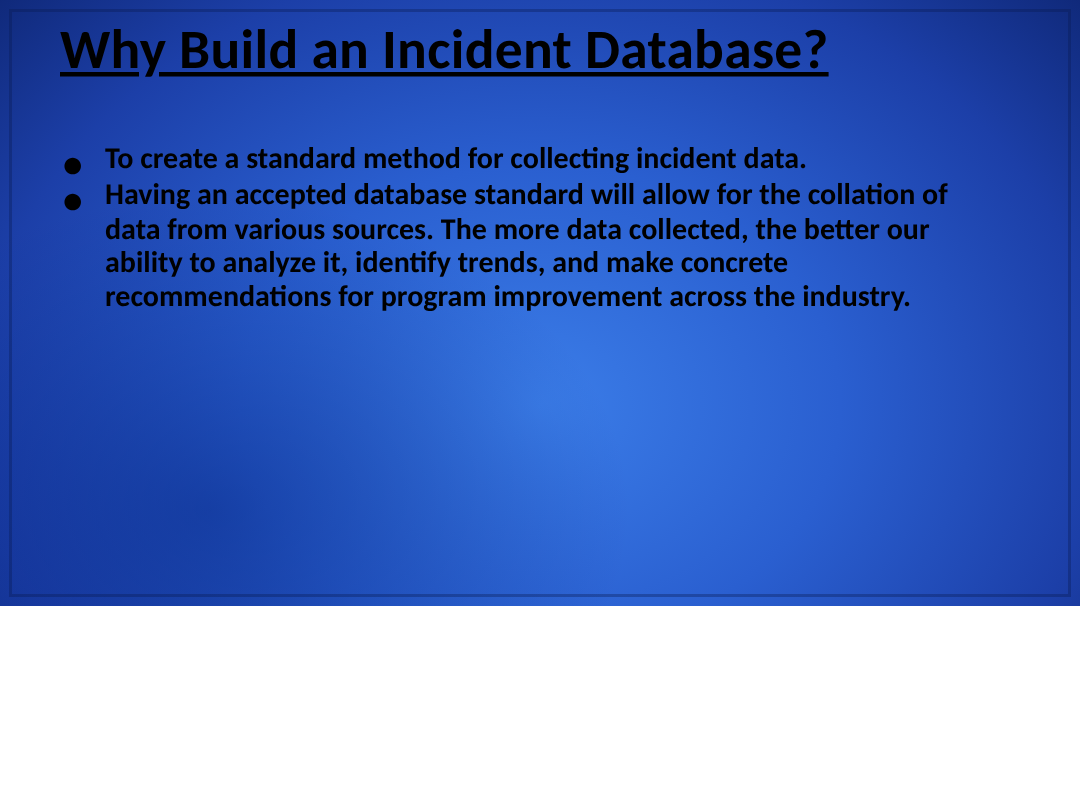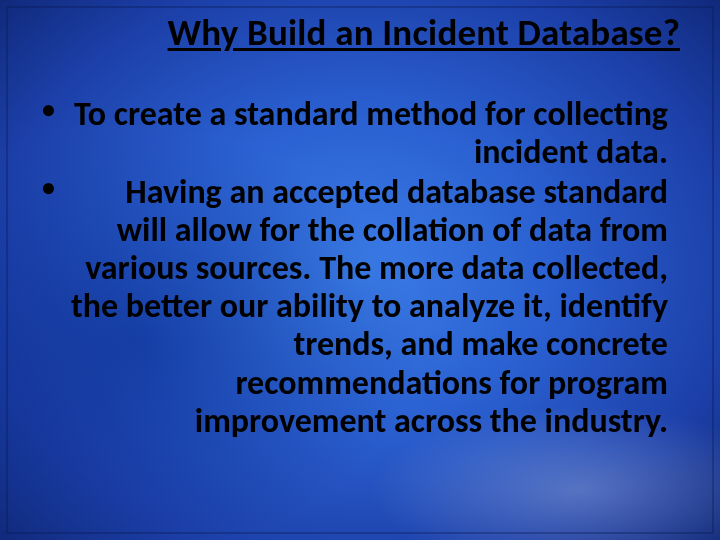--- a/index.html
+++ b/index.html
@@ -5,28 +5,27 @@
   html, body {
     margin: 0;
     padding: 0;
     width: 720px;
     height: 540px;
     overflow: hidden;
     font-family: Calibri, "Segoe UI", Arial, sans-serif;
   }
   .slide {
     width: 720px;
-    height: 540px;
+    height: 404px;
     background:
       radial-gradient(ellipse 300px 120px at 580px 490px, rgba(255,255,255,0.25), rgba(255,255,255,0) 70%),
       radial-gradient(ellipse 400px 300px at 140px 340px, rgba(0,30,120,0.45), rgba(0,30,120,0) 70%),
       radial-gradient(ellipse 500px 400px at 360px 270px, #3b7de8 0%, #2a5fd0 40%, #1c3fa8 75%, #0f2878 100%);
     position: relative;
     box-sizing: border-box;
-    text-align: right;
   }
   .slide::after {
     content: "";
     position: absolute;
     inset: 6px;
     border: 2px solid rgba(10,25,80,0.35);
     pointer-events: none;
   }
   .title {
     position: absolute;
@@ -39,21 +38,21 @@
     text-decoration: underline;
     text-underline-offset: 3px;
     letter-spacing: 0.2px;
   }
   .body {
     position: absolute;
     top: 95px;
     left: 36px;
     right: 52px;
     color: #000;
-    font-size: 34px;
+    font-size: 20px;
     font-weight: 700;
     line-height: 1.12;
   }
   ul.bullets {
     list-style: none;
     margin: 0;
     padding: 0;
   }
   ul.bullets > li {
     position: relative;

